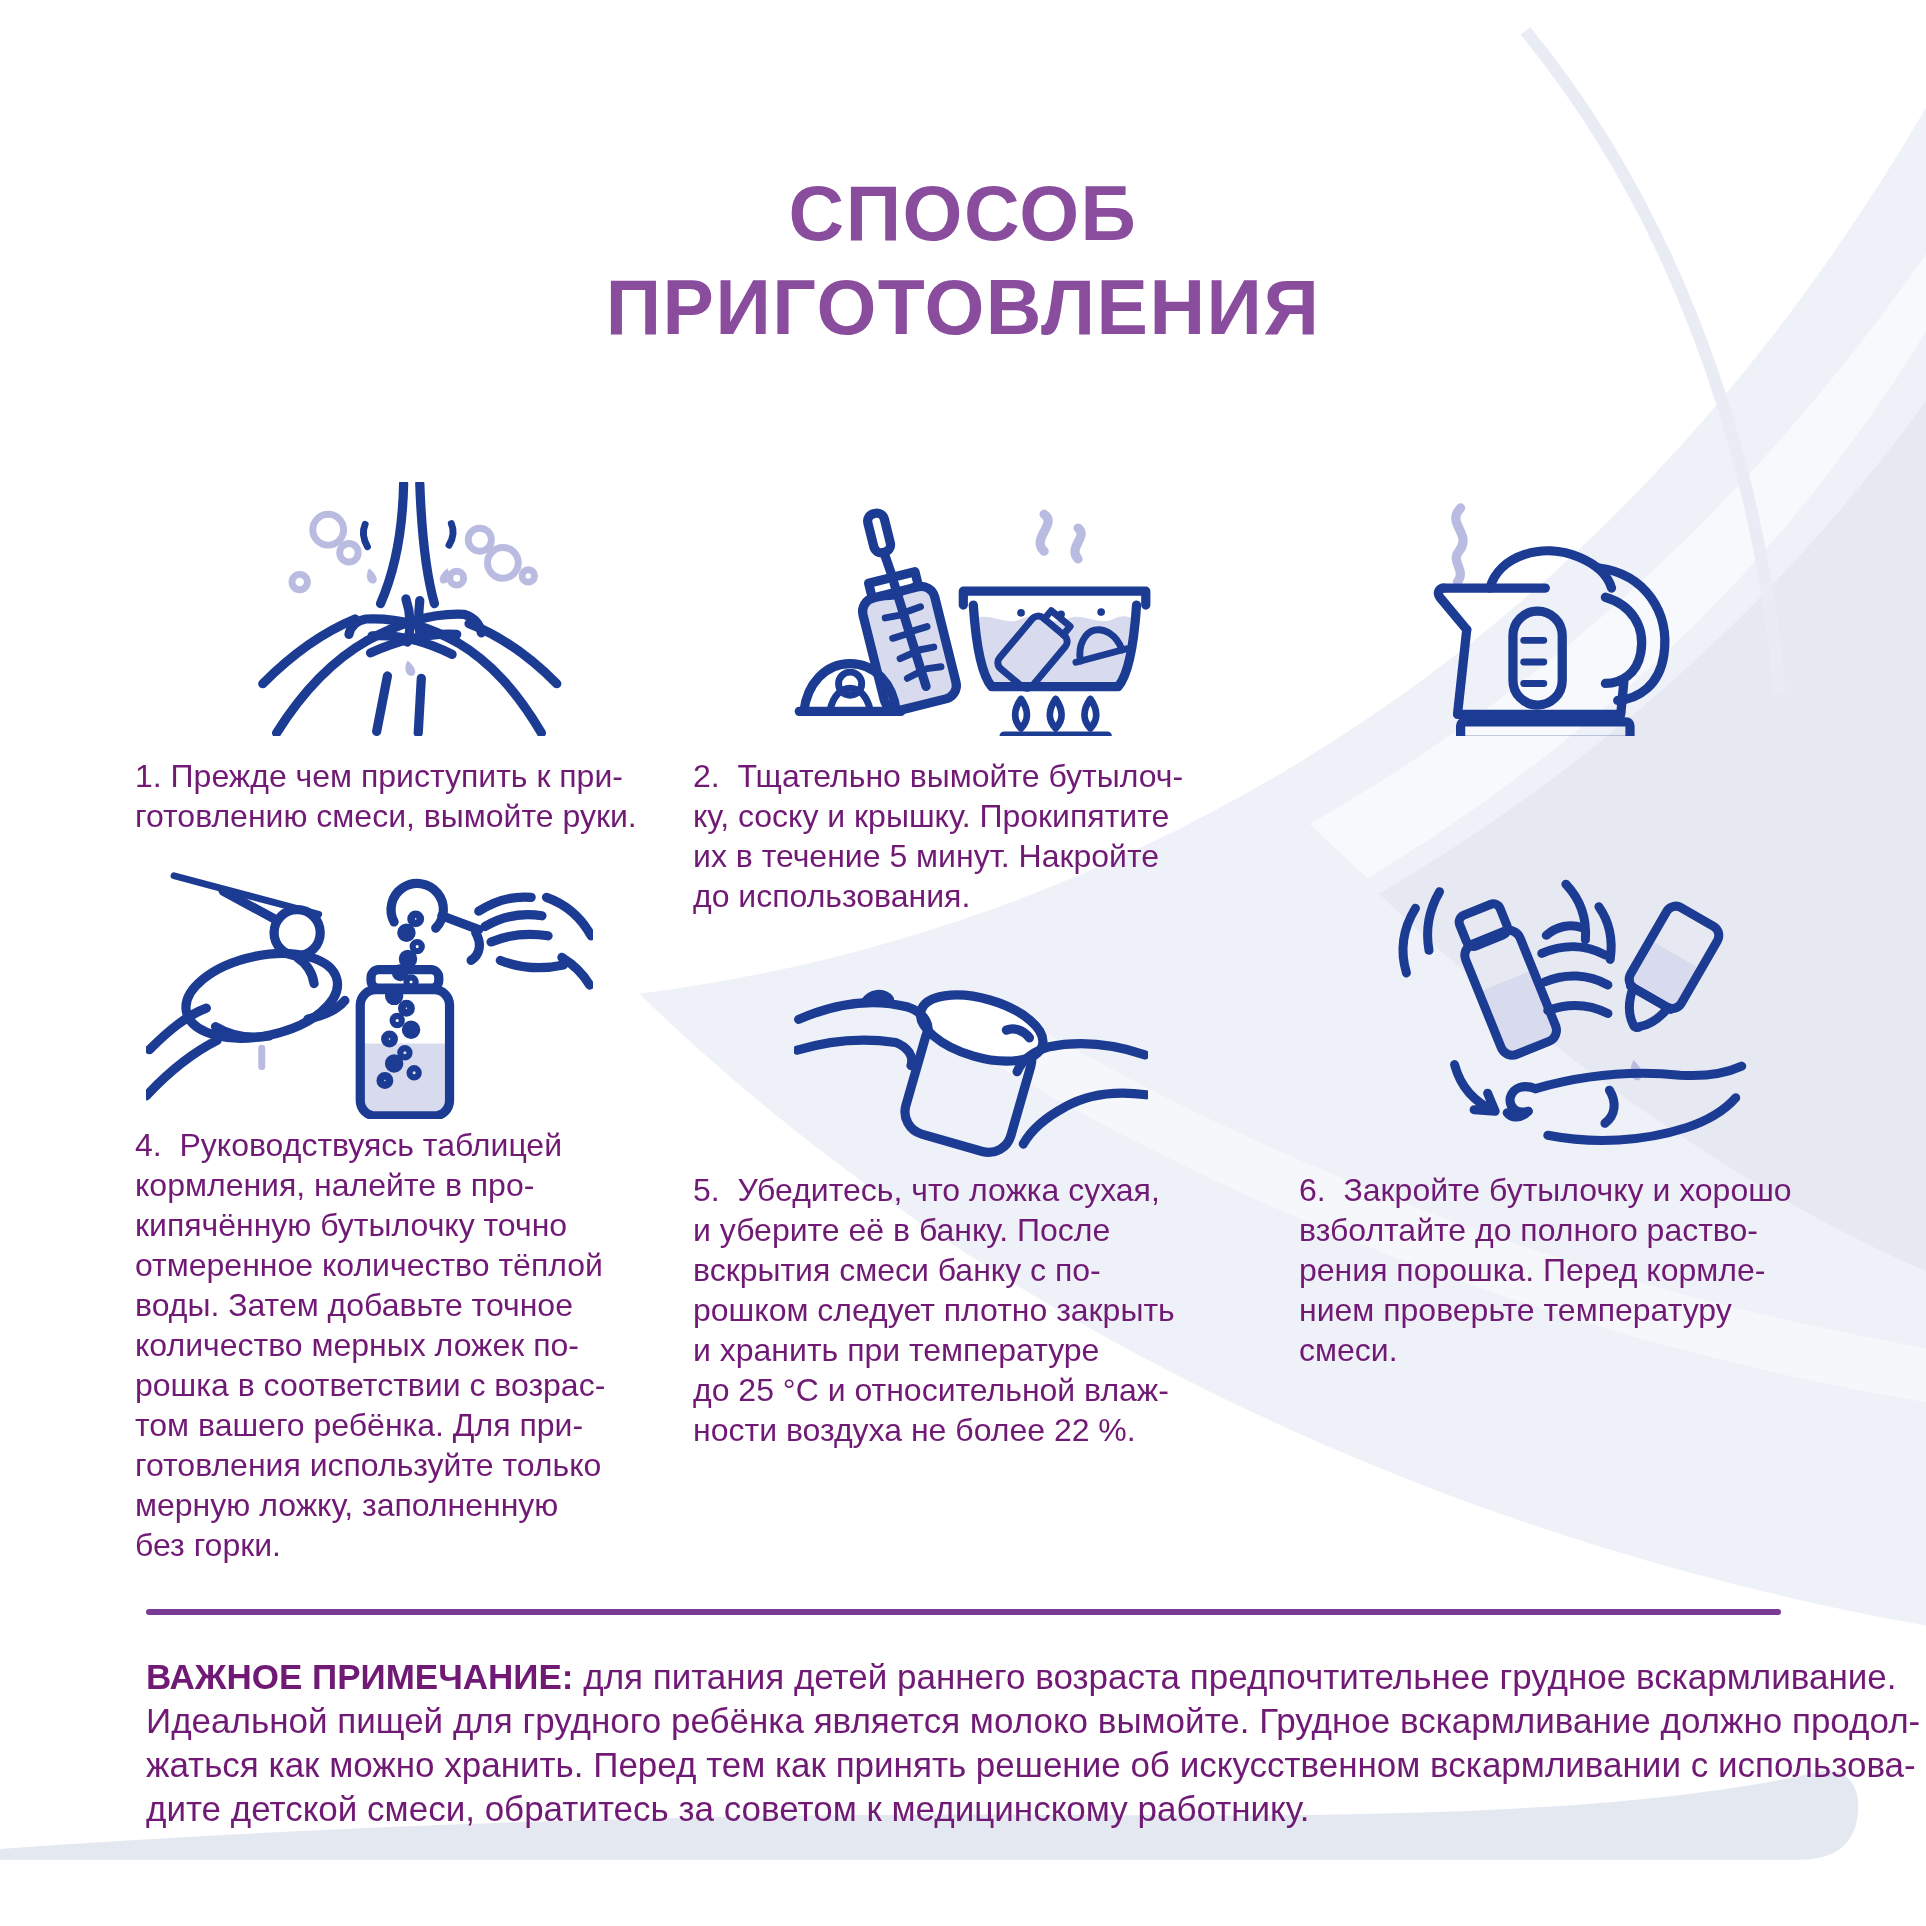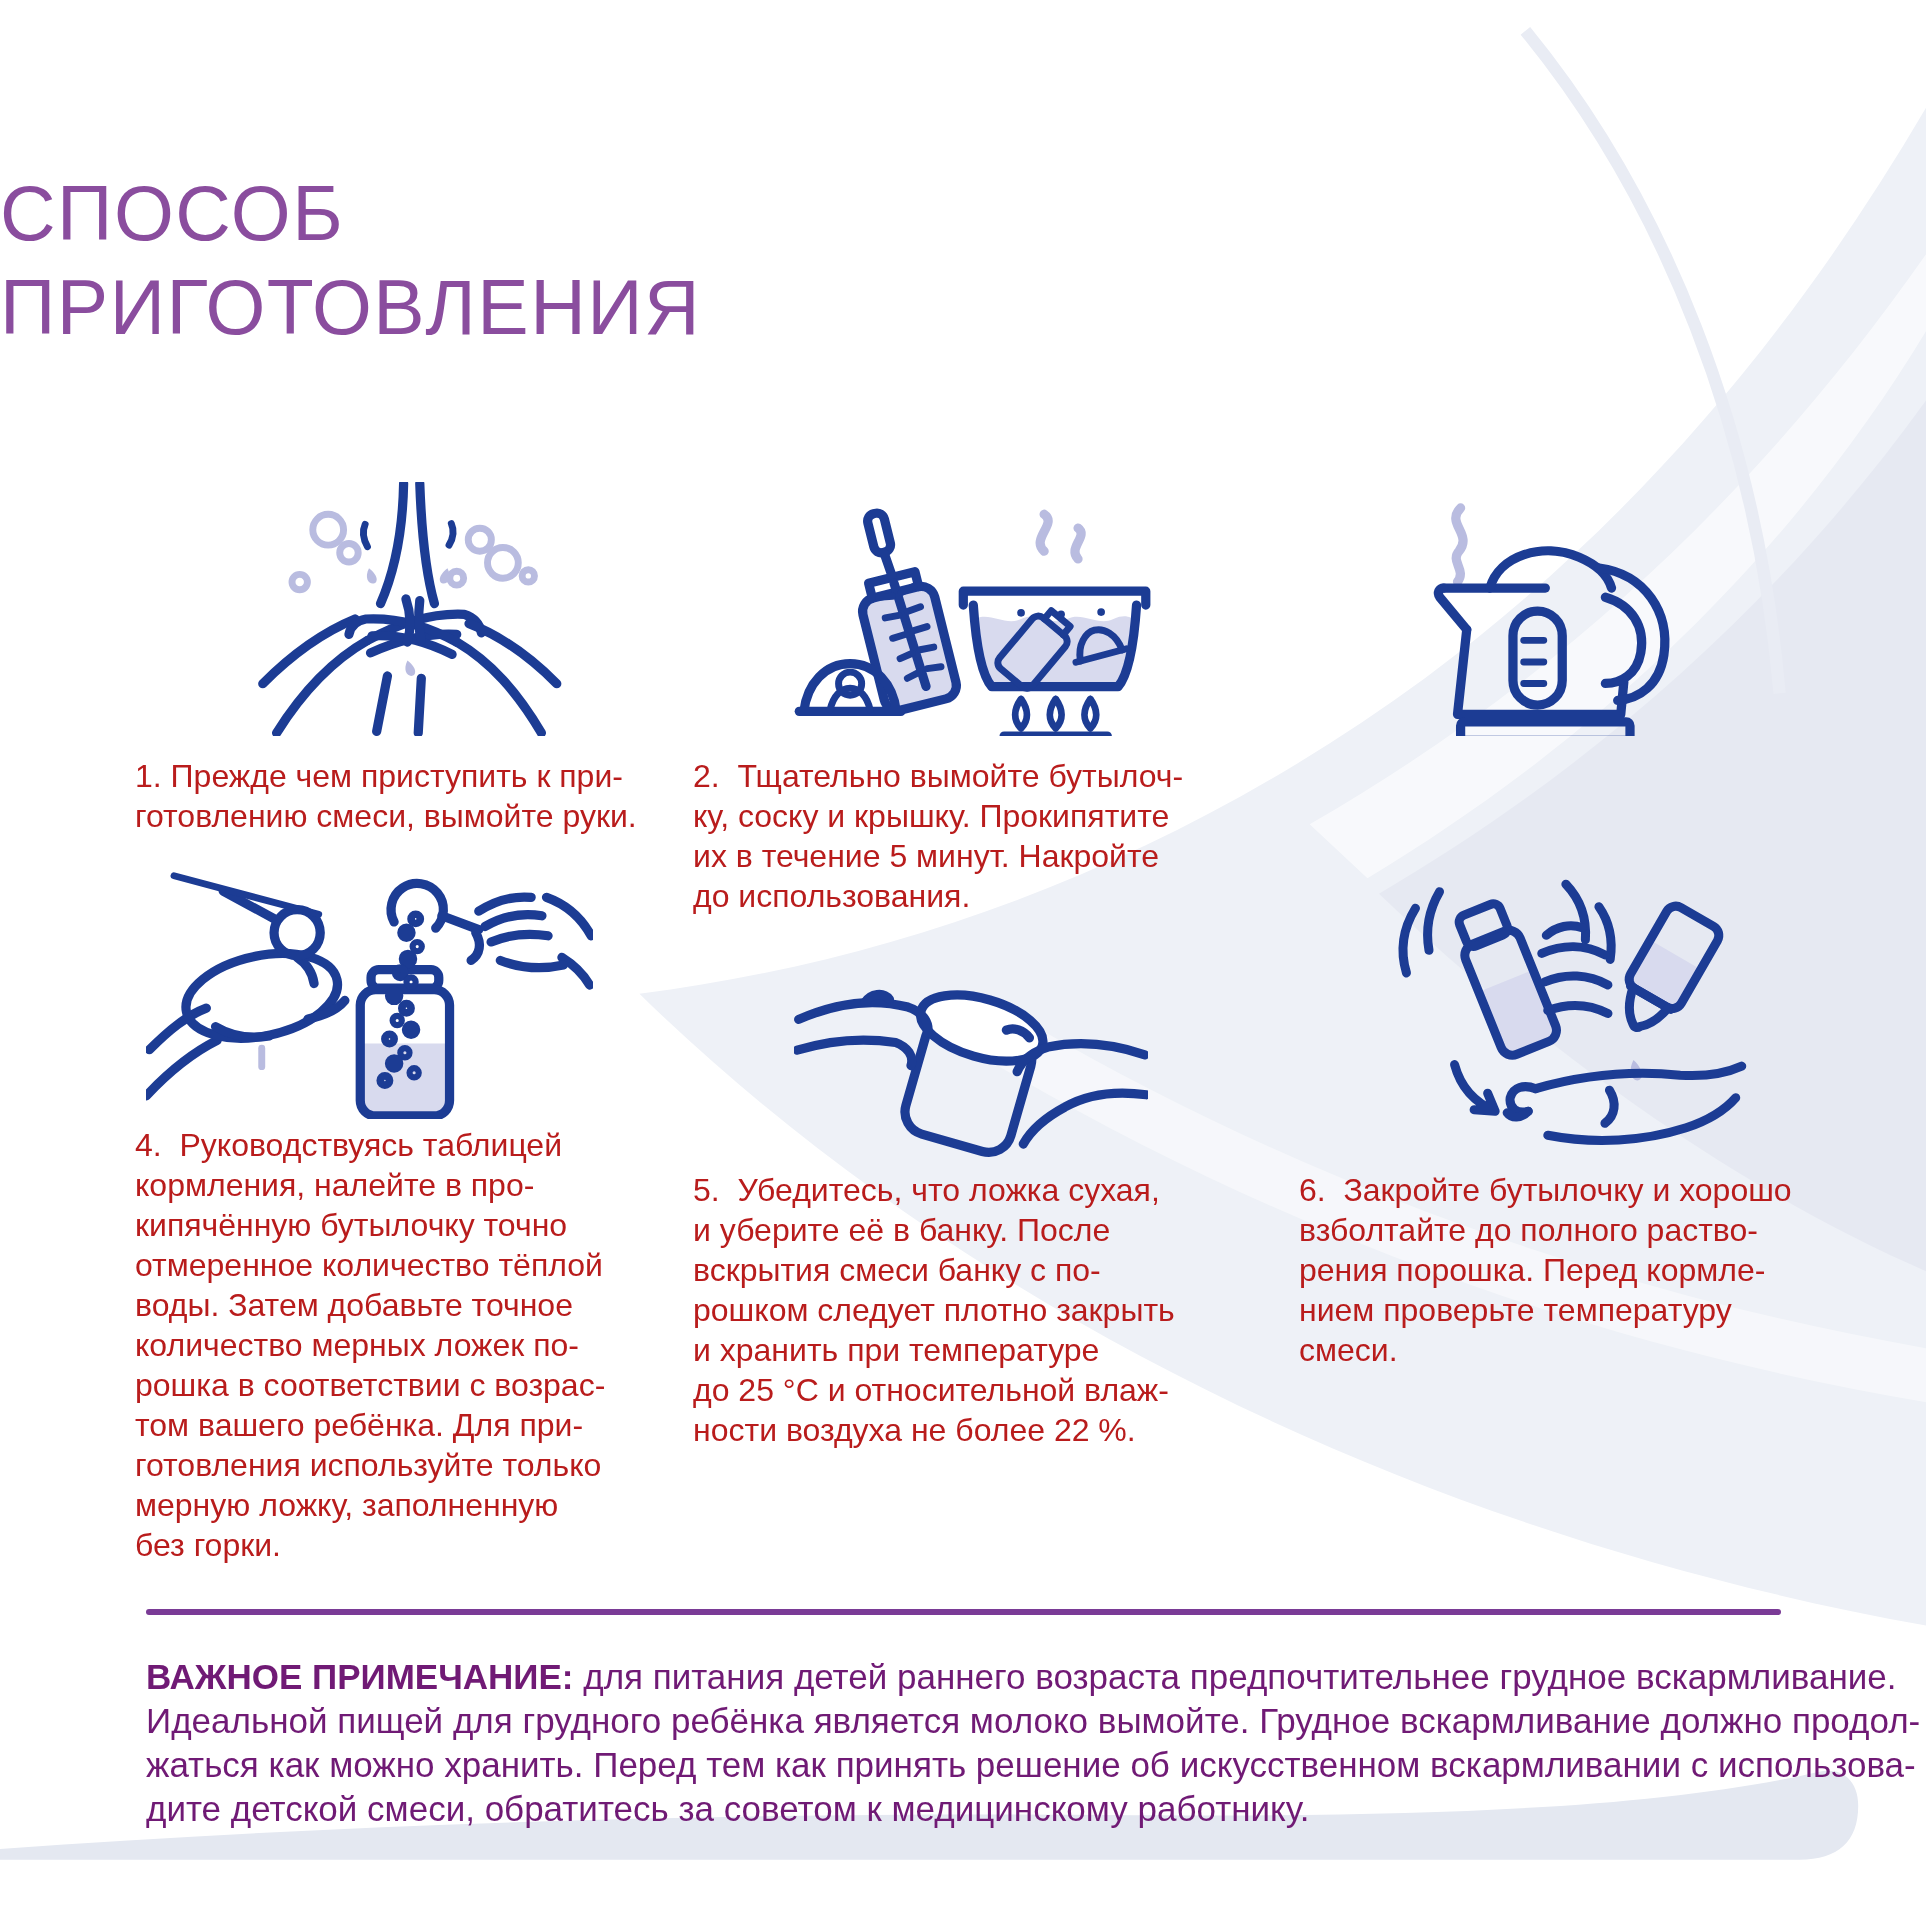--- a/index.html
+++ b/index.html
@@ -5,31 +5,31 @@
   html,body{margin:0;padding:0;}
   body{
     width:1926px;height:1926px;position:relative;overflow:hidden;
     background:#ffffff;
     font-family:"Liberation Sans", sans-serif;
   }
   .bg{position:absolute;left:0;top:0;width:1926px;height:1926px;z-index:0;}
   .layer{position:absolute;z-index:1;}
 
   .title{
-    left:0;top:114px;width:1926px;text-align:left;
-    font-size:77px;font-weight:normal;letter-spacing:1.5px;
+    left:0;top:114px;width:1926px;text-align:center;
+    font-size:77px;font-weight:bold;letter-spacing:1.5px;
     color:#8a4d9e;line-height:94px;white-space:pre-line;
   }
 
   .step{position:absolute;z-index:1;}
   .icon-box{display:flex;align-items:flex-end;justify-content:center;}
   .r1 .icon-box{height:281px;margin-bottom:20px;}
   .r2 .icon-box{height:301px;margin-bottom:6.2px;}
   .step-text{
-    margin:0;font-size:32px;line-height:40px;color:#b91c1c;white-space:pre;
+    margin:0;font-size:32px;line-height:40px;color:#701a75;white-space:pre;
   }
   #s1{left:135px;top:455px;width:547px;}
   #s2{left:693px;top:455px;width:555px;}
   #s3{left:1271px;top:455px;width:563px;}
   #s4{left:135px;top:818px;width:547px;}
   #s5{left:693px;top:863px;width:555px;}
   #s6{left:1271px;top:863px;width:563px;margin-left:28px;}
 
   .divider{
     position:absolute;z-index:1;

